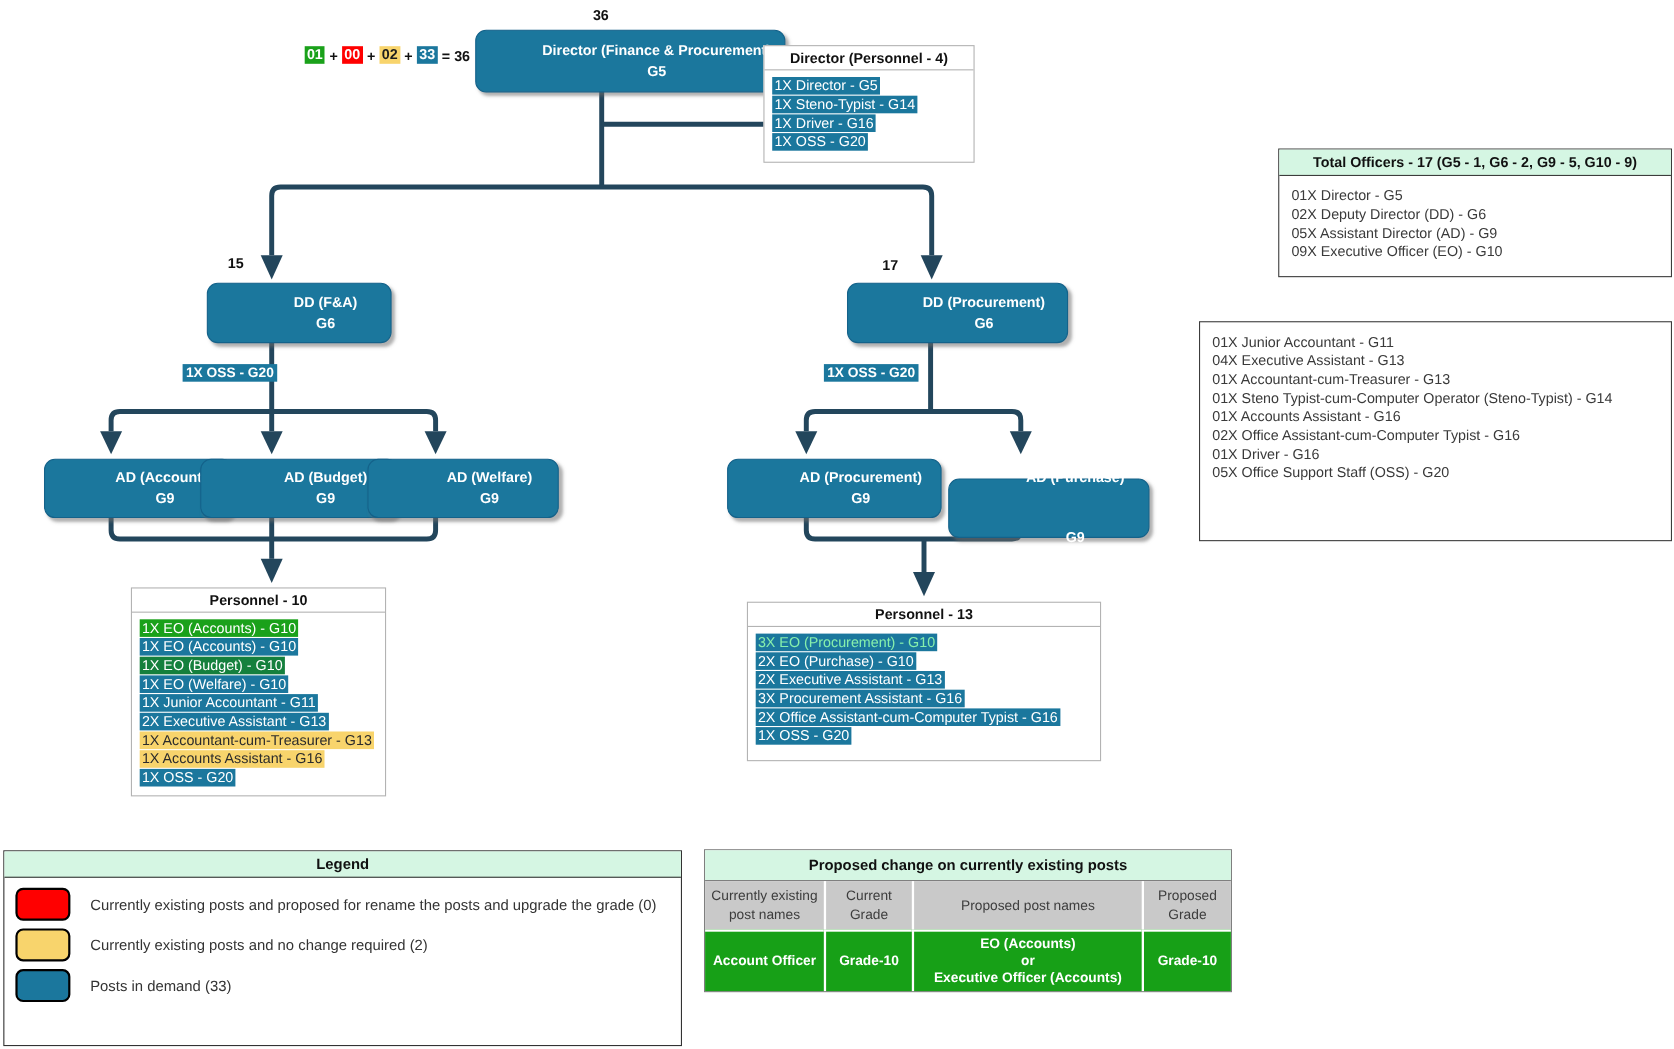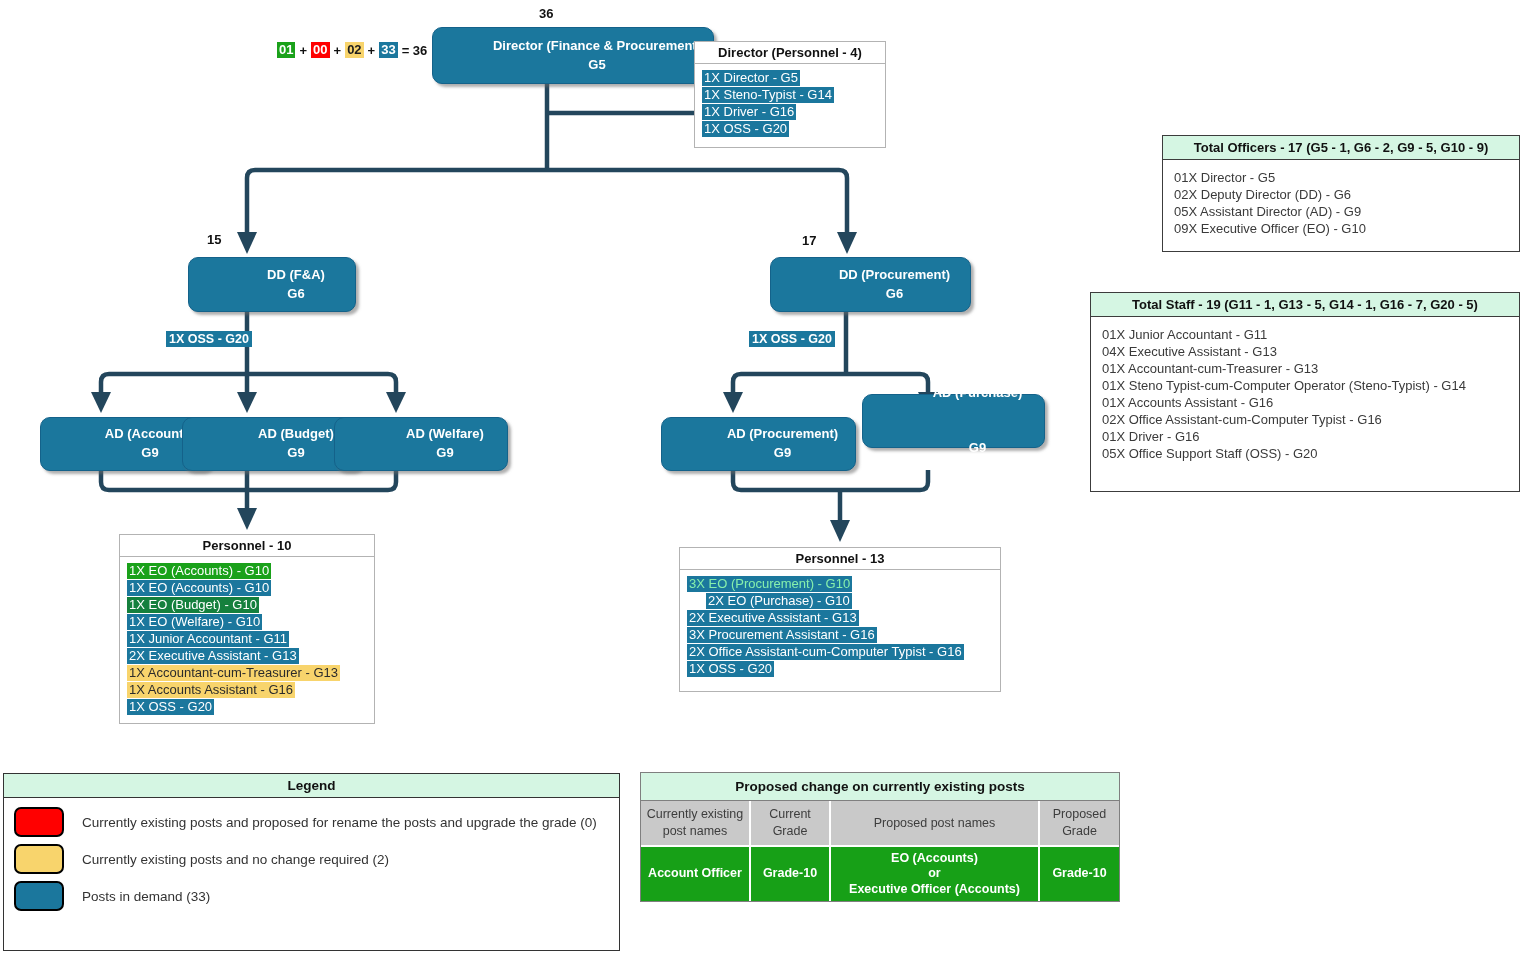--- a/index.html
+++ b/index.html
@@ -125,77 +125,76 @@
     <span>G9</span>
   </div>
   <div class="node" style="left:334px;top:417px;width:124px;height:52px;">
     <span>AD (Welfare)</span>
     <span>G9</span>
   </div>
   <div class="node" style="left:661px;top:417px;width:145px;height:52px;">
     <span>AD (Procurement)</span>
     <span>G9</span>
   </div>
-  <div class="node" style="left:862px;top:394px;width:133px;height:52px;gap:36px;">
+  <div class="node" style="left:862px;top:435px;width:133px;height:52px;gap:36px;">
     <span>AD (Purchase)</span>
     <span>G9</span>
   </div>
 
   <div class="oss" style="left:166px;top:331px;">1X OSS - G20</div>
   <div class="oss" style="left:749px;top:331px;">1X OSS - G20</div>
 
   <div class="panel" style="left:694px;top:41px;width:192px;height:107px;">
     <div class="hd">Director (Personnel - 4)</div>
     <div class="items">
       <span class="chip-item" style="background-color: rgb(27, 119, 157); color: rgb(255, 255, 255);">1X Director - G5</span>
       <span class="chip-item" style="background-color: rgb(27, 119, 157); color: rgb(255, 255, 255);">1X Steno-Typist - G14</span>
       <span class="chip-item" style="background-color: rgb(27, 119, 157); color: rgb(255, 255, 255);">1X Driver - G16</span>
       <span class="chip-item" style="background-color: rgb(27, 119, 157); color: rgb(255, 255, 255);">1X OSS - G20</span>
     </div>
   </div>
 
-  <div class="panel" style="left:119px;top:534px;width:256px;height:190px;">
+  <div class="panel" style="left:119px;top:534px;width:232px;height:190px;">
     <div class="hd">Personnel - 10</div>
     <div class="items">
       <span class="chip-item" style="background-color: rgb(26, 161, 26); color: rgb(255, 255, 255);">1X EO (Accounts) - G10</span>
       <span class="chip-item" style="background-color: rgb(27, 119, 157); color: rgb(255, 255, 255);">1X EO (Accounts) - G10</span>
       <span class="chip-item" style="background-color: #15803d; color: rgb(255, 255, 255);">1X EO (Budget) - G10</span>
       <span class="chip-item" style="background-color: rgb(27, 119, 157); color: rgb(255, 255, 255);">1X EO (Welfare) - G10</span>
       <span class="chip-item" style="background-color: rgb(27, 119, 157); color: rgb(255, 255, 255);">1X Junior Accountant - G11</span>
       <span class="chip-item" style="background-color: rgb(27, 119, 157); color: rgb(255, 255, 255);">2X Executive Assistant - G13</span>
       <span class="chip-item" style="background-color: rgb(248, 212, 108); color: rgb(43, 43, 43);">1X Accountant-cum-Treasurer - G13</span>
       <span class="chip-item" style="background-color: rgb(248, 212, 108); color: rgb(43, 43, 43);">1X Accounts Assistant - G16</span>
       <span class="chip-item" style="background-color: rgb(27, 119, 157); color: rgb(255, 255, 255);">1X OSS - G20</span>
     </div>
   </div>
 
   <div class="panel" style="left:679px;top:547px;width:322px;height:145px;">
     <div class="hd">Personnel - 13</div>
     <div class="items">
       <span class="chip-item" style="background-color: rgb(27, 119, 157); color: #86efac;">3X EO (Procurement) - G10</span>
-      <span class="chip-item" style="background-color: rgb(27, 119, 157); color: rgb(255, 255, 255); margin-left: 19px;">2X EO (Purchase) - G10</span>
+      <span class="chip-item" style="background-color: rgb(27, 119, 157); color: rgb(255, 255, 255);">2X EO (Purchase) - G10</span>
       <span class="chip-item" style="background-color: rgb(27, 119, 157); color: rgb(255, 255, 255);">2X Executive Assistant - G13</span>
       <span class="chip-item" style="background-color: rgb(27, 119, 157); color: rgb(255, 255, 255);">3X Procurement Assistant - G16</span>
       <span class="chip-item" style="background-color: rgb(27, 119, 157); color: rgb(255, 255, 255);">2X Office Assistant-cum-Computer Typist - G16</span>
       <span class="chip-item" style="background-color: rgb(27, 119, 157); color: rgb(255, 255, 255);">1X OSS - G20</span>
     </div>
   </div>
 
   <div class="info" style="left:1162px;top:135px;width:358px;height:117px;">
     <div class="hd">Total Officers - 17 (G5 - 1, G6 - 2, G9 - 5, G10 - 9)</div>
     <div class="items">
       <div>01X Director - G5</div>
       <div>02X Deputy Director (DD) - G6</div>
       <div>05X Assistant Director (AD) - G9</div>
       <div>09X Executive Officer (EO) - G10</div>
     </div>
   </div>
 
   <div class="info" style="left:1090px;top:292px;width:430px;height:200px;">
-    <div class="hd">Total Staff - 19 (G11 - 1, G13 - 5, G14 - 1, G16 - 7, G20 - 5)</div>
     <div class="items">
       <div>01X Junior Accountant - G11</div>
       <div>04X Executive Assistant - G13</div>
       <div>01X Accountant-cum-Treasurer - G13</div>
       <div>01X Steno Typist-cum-Computer Operator (Steno-Typist) - G14</div>
       <div>01X Accounts Assistant - G16</div>
       <div>02X Office Assistant-cum-Computer Typist - G16</div>
       <div>01X Driver - G16</div>
       <div>05X Office Support Staff (OSS) - G20</div>
     </div>

